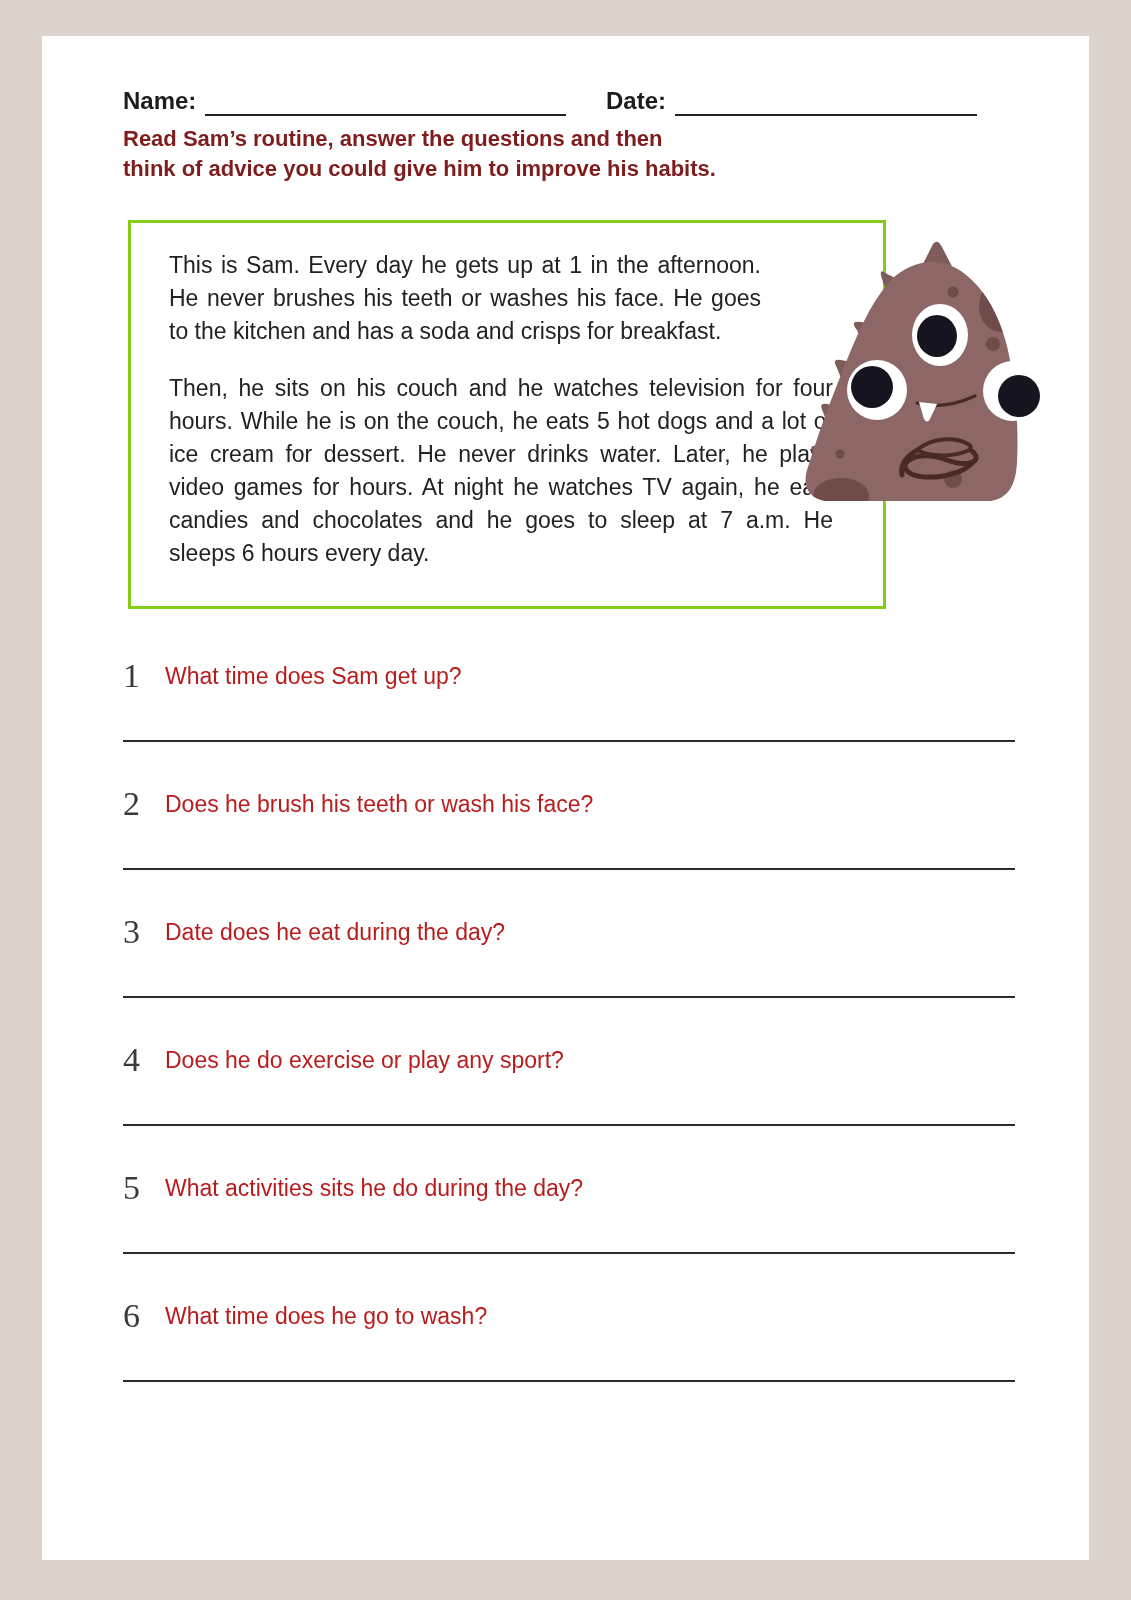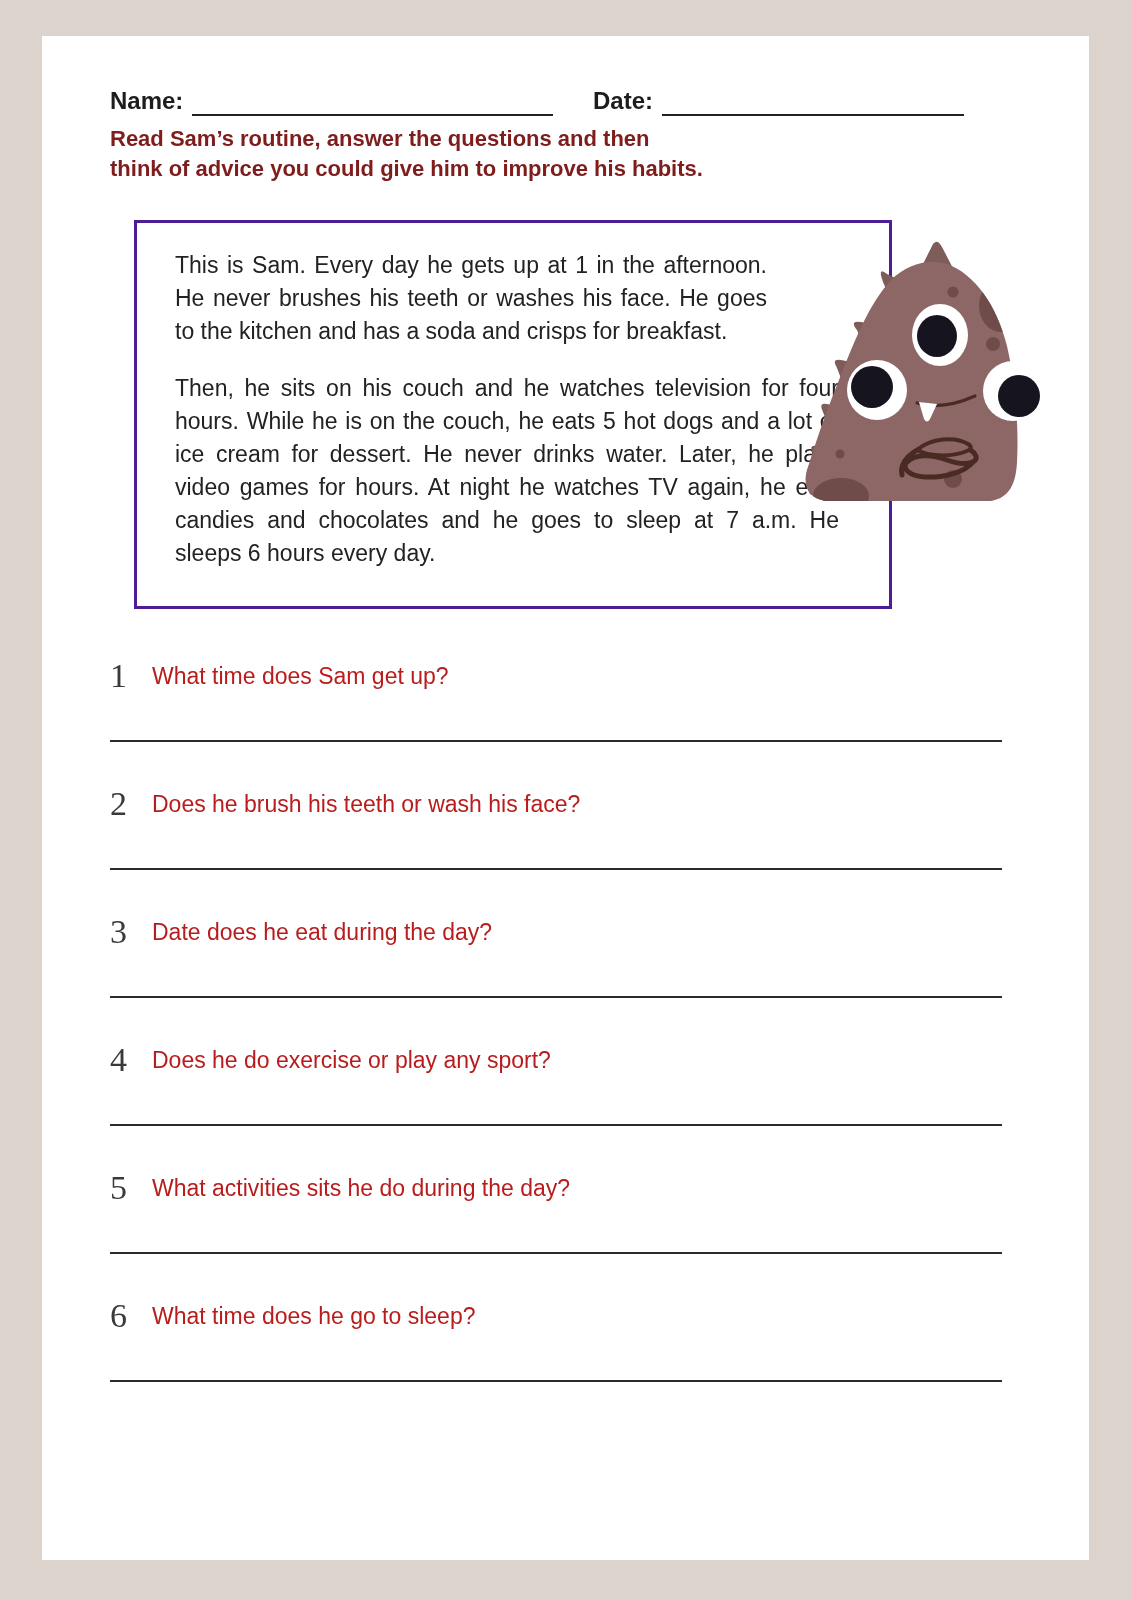--- a/index.html
+++ b/index.html
@@ -11,21 +11,21 @@
     padding: 36px 42px 40px 42px;
   }
   .page {
     position: relative;
     width: 1047px; height: 1524px;
     background: #ffffff;
     overflow: hidden;
   }
   .content {
     position: absolute;
-    left: 68px; top: 0;
+    left: 81px; top: 0;
     width: 892px;
   }
   
   .header-row { margin-top: 50px; display: flex; align-items: flex-end; }
   .field { display: flex; align-items: flex-end; }
   .field-name { width: 443px; }
   .field-date { width: 371px; margin-left: 40px; }
   .field-label { font-size: 24px; font-weight: 700; color: #1d1d1d; line-height: 30px; }
   .field-line { flex: 1; border-bottom: 2px solid #222; margin-left: 9px; height: 26px; }
   
@@ -40,23 +40,23 @@
     color: #151515;
     line-height: 50px;
     transform: scaleY(1.75);
     transform-origin: top left;
   }
   
   .instructions { margin-top: 8px; font-size: 22px; font-weight: 700; line-height: 30px; color: #7f1d1d; }
   
   .passage-box {
     box-sizing: border-box;
-    margin-top: 36px; margin-left: 24px;
+    margin-top: 36px; margin-left: 5px;
     width: 758px;
-    border: 3px solid #4c1d95;
+    border: 3px solid #84cc16;
     padding: 26px 50px 36px 38px;
     background: #fff;
   }
   .passage-box p {
     margin: 0;
     font-size: 23px;
     line-height: 33px;
     color: #222;
     text-align: justify;
   }
@@ -146,21 +146,21 @@
         <div class="q-row">
           <span class="q-num">5</span>
           <span class="q-text">What activities sits he do during the day?</span>
         </div>
         <div class="answer-line"></div>
       </div>
 
       <div class="question">
         <div class="q-row">
           <span class="q-num">6</span>
-          <span class="q-text">What time does he go to sleep?</span>
+          <span class="q-text">What time does he go to wash?</span>
         </div>
         <div class="answer-line"></div>
       </div>
 
     </div>
   </div>
 
   <svg class="monster" viewBox="0 0 252 272" role="img" aria-label="Three-eyed spiky brown monster">
     <defs>
       <clipPath id="bodyClip">

